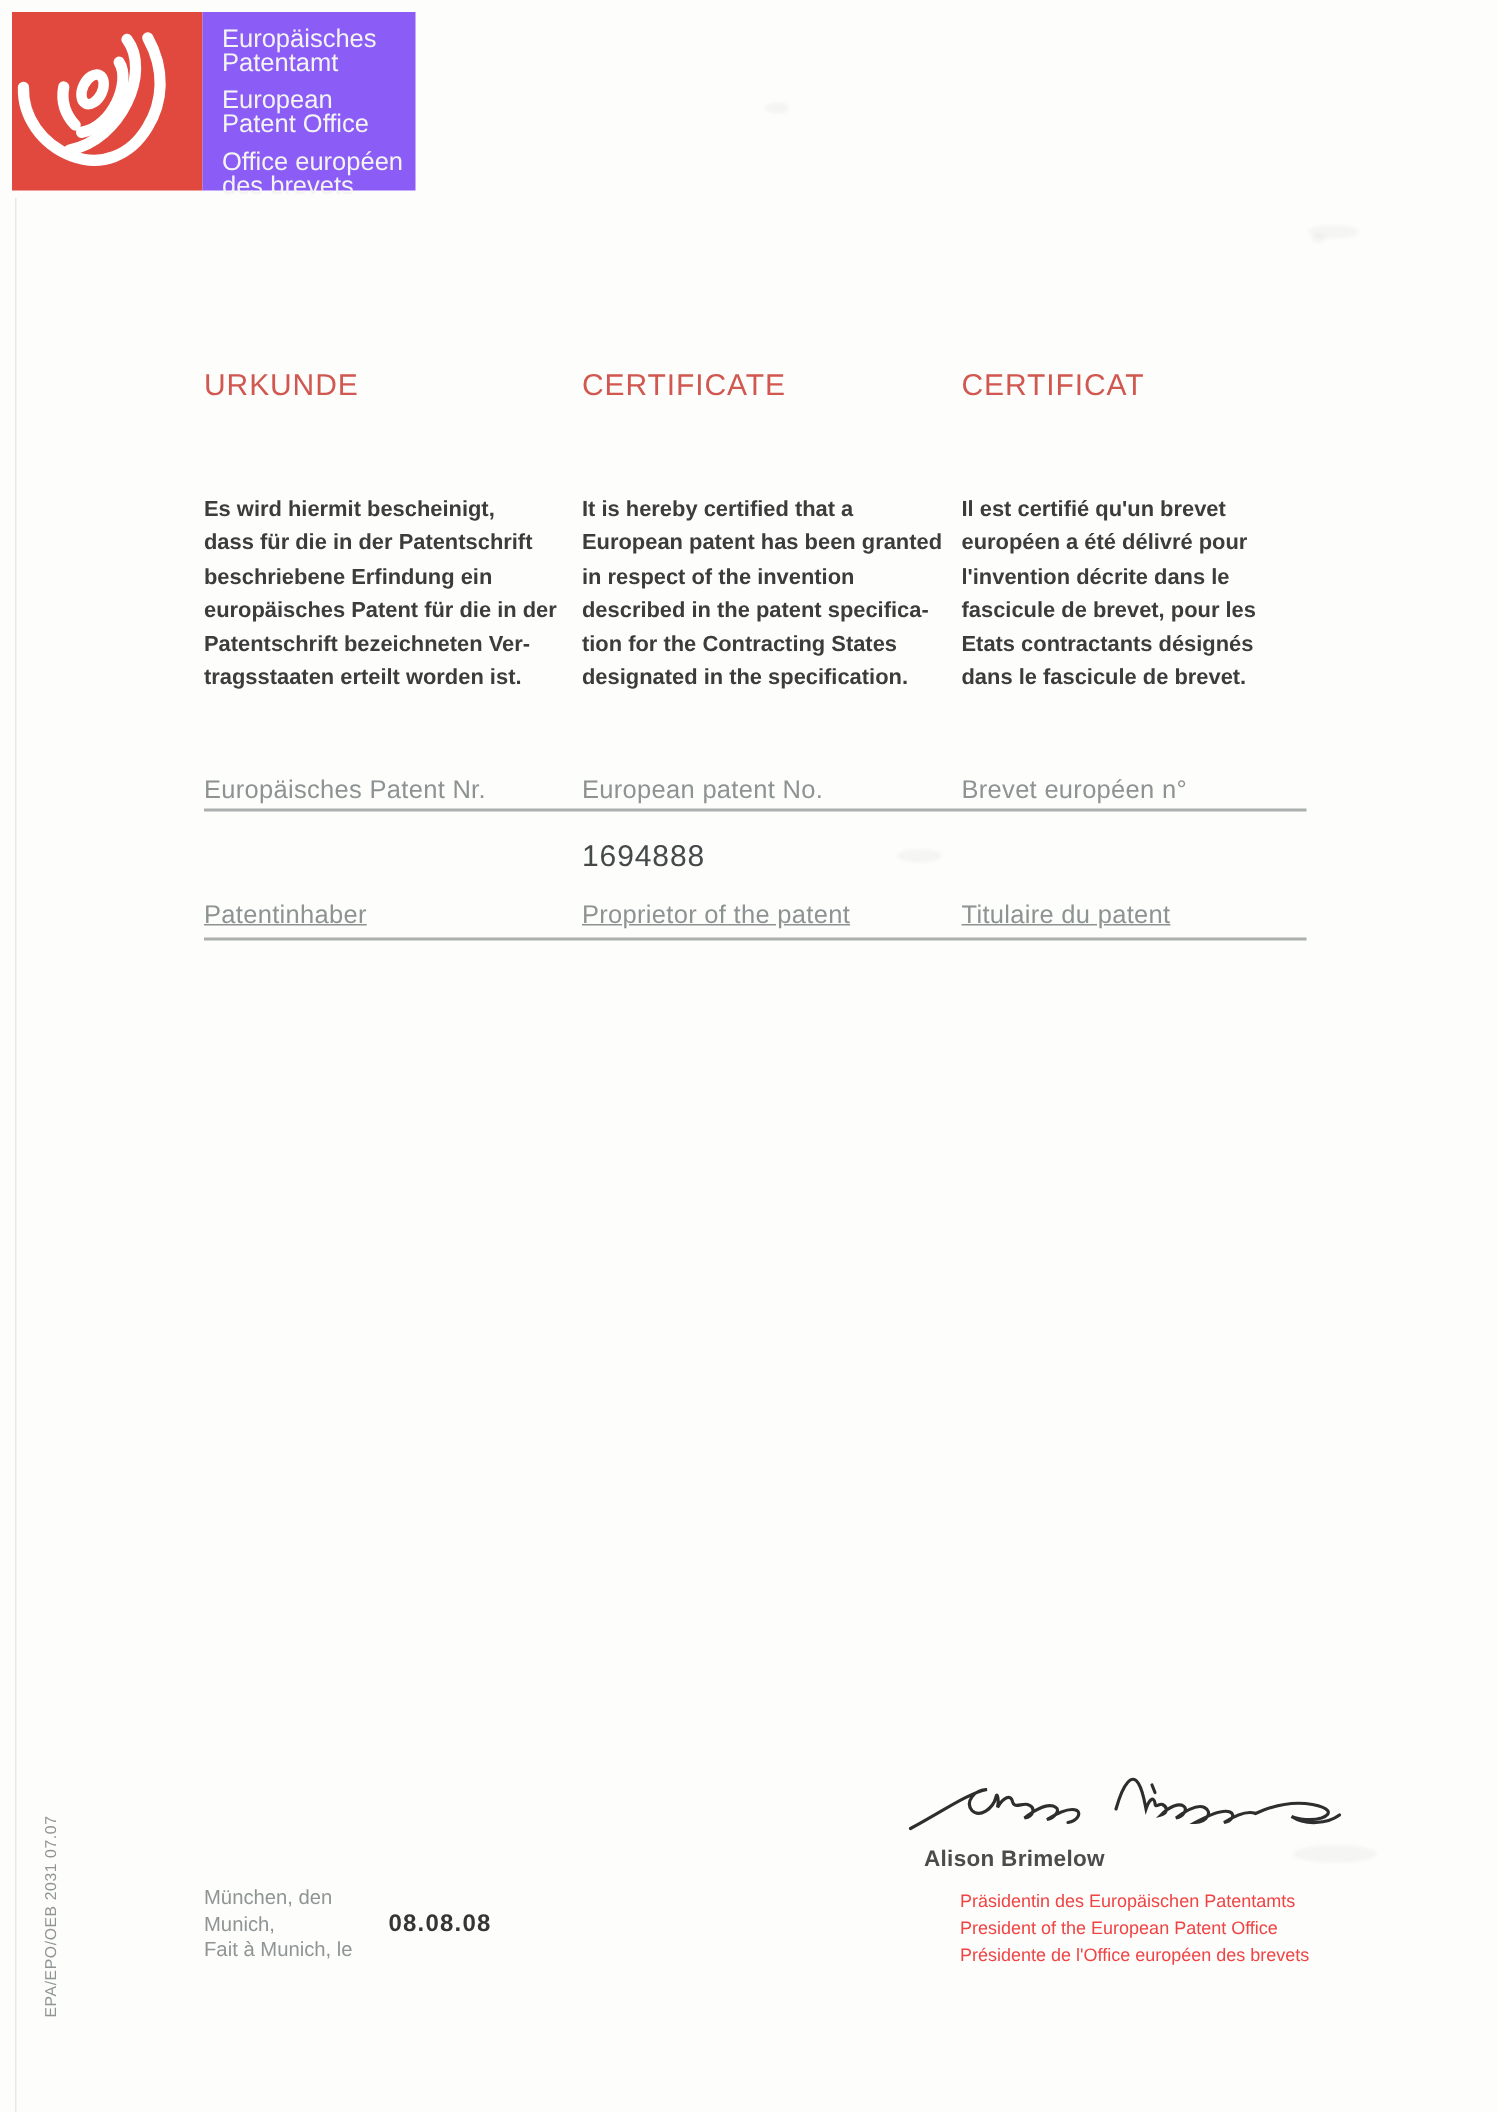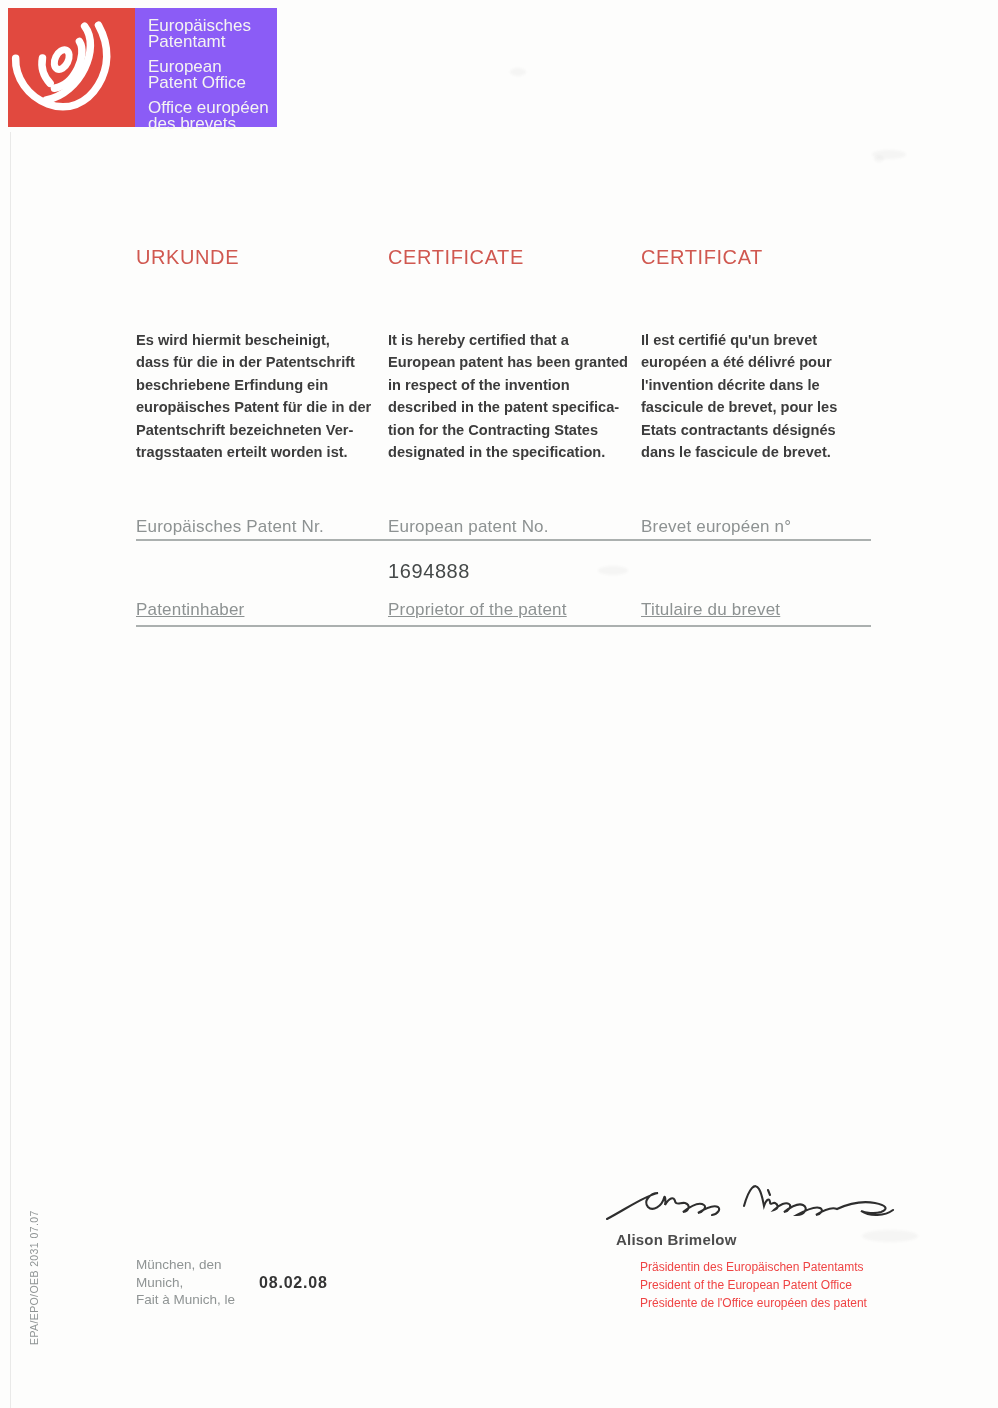--- a/index.html
+++ b/index.html
@@ -151,41 +151,41 @@
 
   <div class="abs c1 lbl-row1 field-label">Europäisches Patent Nr.</div>
   <div class="abs c2 lbl-row1 field-label">European patent No.</div>
   <div class="abs c3 lbl-row1 field-label">Brevet européen n°</div>
   <div class="abs rule rule1"></div>
 
   <div class="abs c2 patent-number">1694888</div>
 
   <div class="abs c1 lbl-row2 field-label">Patentinhaber</div>
   <div class="abs c2 lbl-row2 field-label">Proprietor of the patent</div>
-  <div class="abs c3 lbl-row2 field-label">Titulaire du brevet</div>
+  <div class="abs c3 lbl-row2 field-label">Titulaire du patent</div>
   <div class="abs rule rule2"></div>
 
   <svg class="sig-svg" width="296" height="58" viewBox="0 0 296 58">
     <g fill="none" stroke="#2e2e2e" stroke-width="2.1" stroke-linecap="round">
       <path d="M5,45 C24,35 44,21 56,19 C48,19 41,27 46,33 C51,38 60,32 62,24 C63,20 64,27 63,31 C67,24 72,22 73,27 C74,32 79,28 83,29 C89,31 87,37 81,38 C90,31 98,28 102,31 C105,33 101,38 96,39 C104,34 112,31 116,33 C119,35 116,40 110,41"></path>
       <path d="M142,32 C147,14 153,8 157,15 C160,20 161,27 162,32 C164,26 167,23 168,28 C168,32 171,28 173,29 C177,31 176,35 172,36 C178,30 184,28 187,30 C190,32 187,37 182,38 C190,32 197,29 201,31 C207,34 202,41 195,41 C204,36 213,32 218,34 C222,36 219,40 214,41 C222,36 230,33 235,35 C248,29 262,27 273,29 C284,31 287,35 279,38 C273,40 263,39 259,37 C268,43 283,42 291,36"></path>
       <path d="M166,16 L168,21"></path>
     </g>
   </svg>
   <div class="sig-name">Alison Brimelow</div>
   <div class="sig-titles">
     <div>Präsidentin des Europäischen Patentamts</div>
     <div>President of the European Patent Office</div>
-    <div>Présidente de l'Office européen des patent</div>
+    <div>Présidente de l'Office européen des brevets</div>
   </div>
 
   <div class="issue-place">München, den
 Munich,
 Fait à Munich, le</div>
-  <div class="issue-date">08.02.08</div>
+  <div class="issue-date">08.08.08</div>
 
   <div class="form-number">EPA/EPO/OEB 2031 07.07</div>
 
   <div class="smudge sm1"></div>
   <div class="smudge sm2"></div>
   <div class="smudge sm3"></div>
   <div class="smudge sm4"></div>
   <div class="smudge sm5"></div>
 
 </div>

